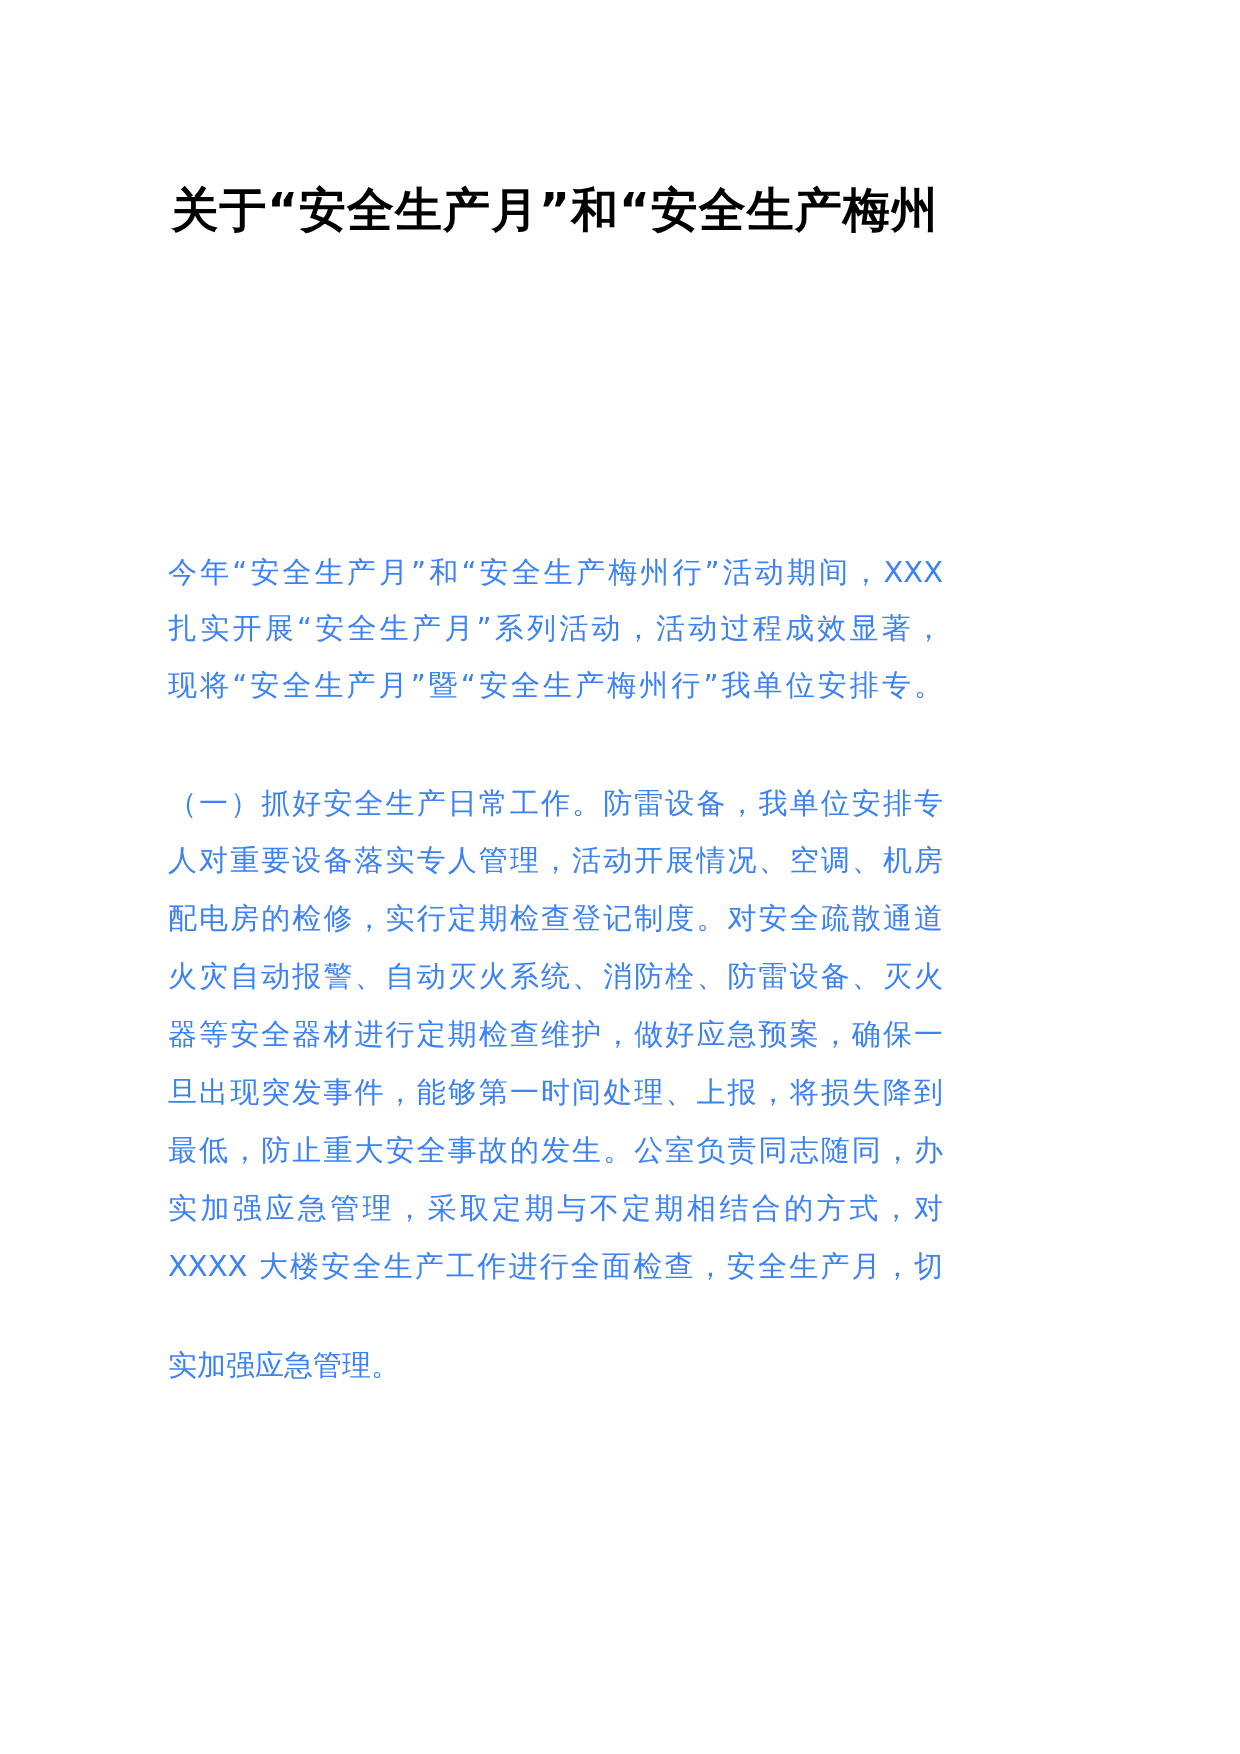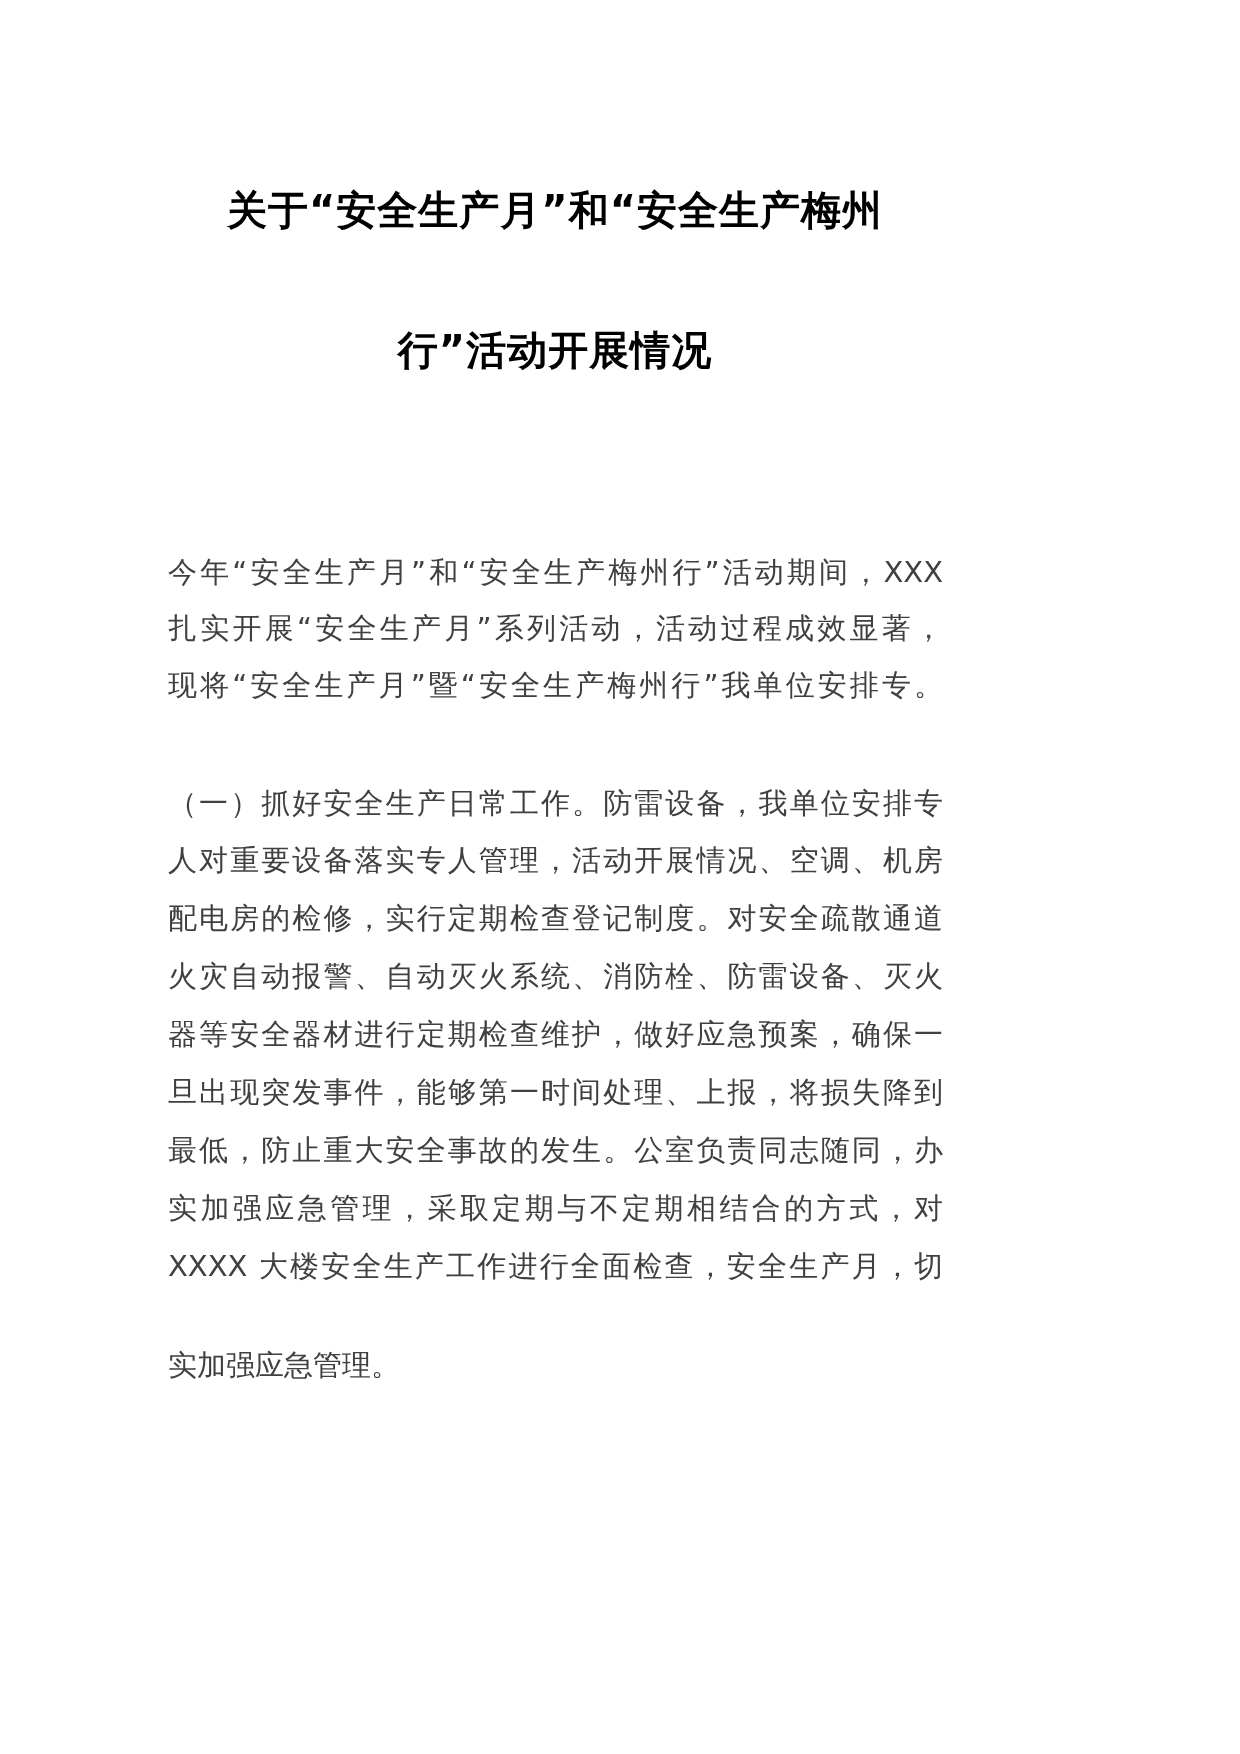--- a/index.html
+++ b/index.html
@@ -21,50 +21,49 @@
       width: 1240px;
       height: 1754px;
       background: #ffffff;
     }
     .title {
       position: absolute;
       left: 150px;
       width: 810px;
       text-align: center;
       font-weight: bold;
-      font-size: 40px;
+      font-size: 47px;
       line-height: 48px;
       color: #000000;
       letter-spacing: 1px;
       white-space: nowrap;
     }
     .title.l1 { top: 186px; }
     .title.l2 { top: 326px; }
     .body-line {
       position: absolute;
       left: 168px;
       width: 775px;
       font-size: 29px;
       line-height: 40px;
-      color: #404040;
+      color: #3b82f6;
       white-space: nowrap;
       text-align: justify;
       text-align-last: justify;
     }
     .body-line.last {
       text-align-last: left;
     }
   </style>
 </head>
 <body>
 
 <div class="page">
 
   <div class="title l1">关于“安全生产月”和“安全生产梅州</div>
-  <div class="title l2">行”活动开展情况</div>
 
   <div>
     <div class="body-line" style="top:552px">今年“安全生产月”和“安全生产梅州行”活动期间，XXX</div>
     <div class="body-line" style="top:608px">扎实开展“安全生产月”系列活动，活动过程成效显著，</div>
     <div class="body-line" style="top:665px">现将“安全生产月”暨“安全生产梅州行”我单位安排专。</div>
   </div>
 
   <div>
     <div class="body-line" style="top:783px">（一）抓好安全生产日常工作。防雷设备，我单位安排专</div>
     <div class="body-line" style="top:840px">人对重要设备落实专人管理，活动开展情况、空调、机房</div>

